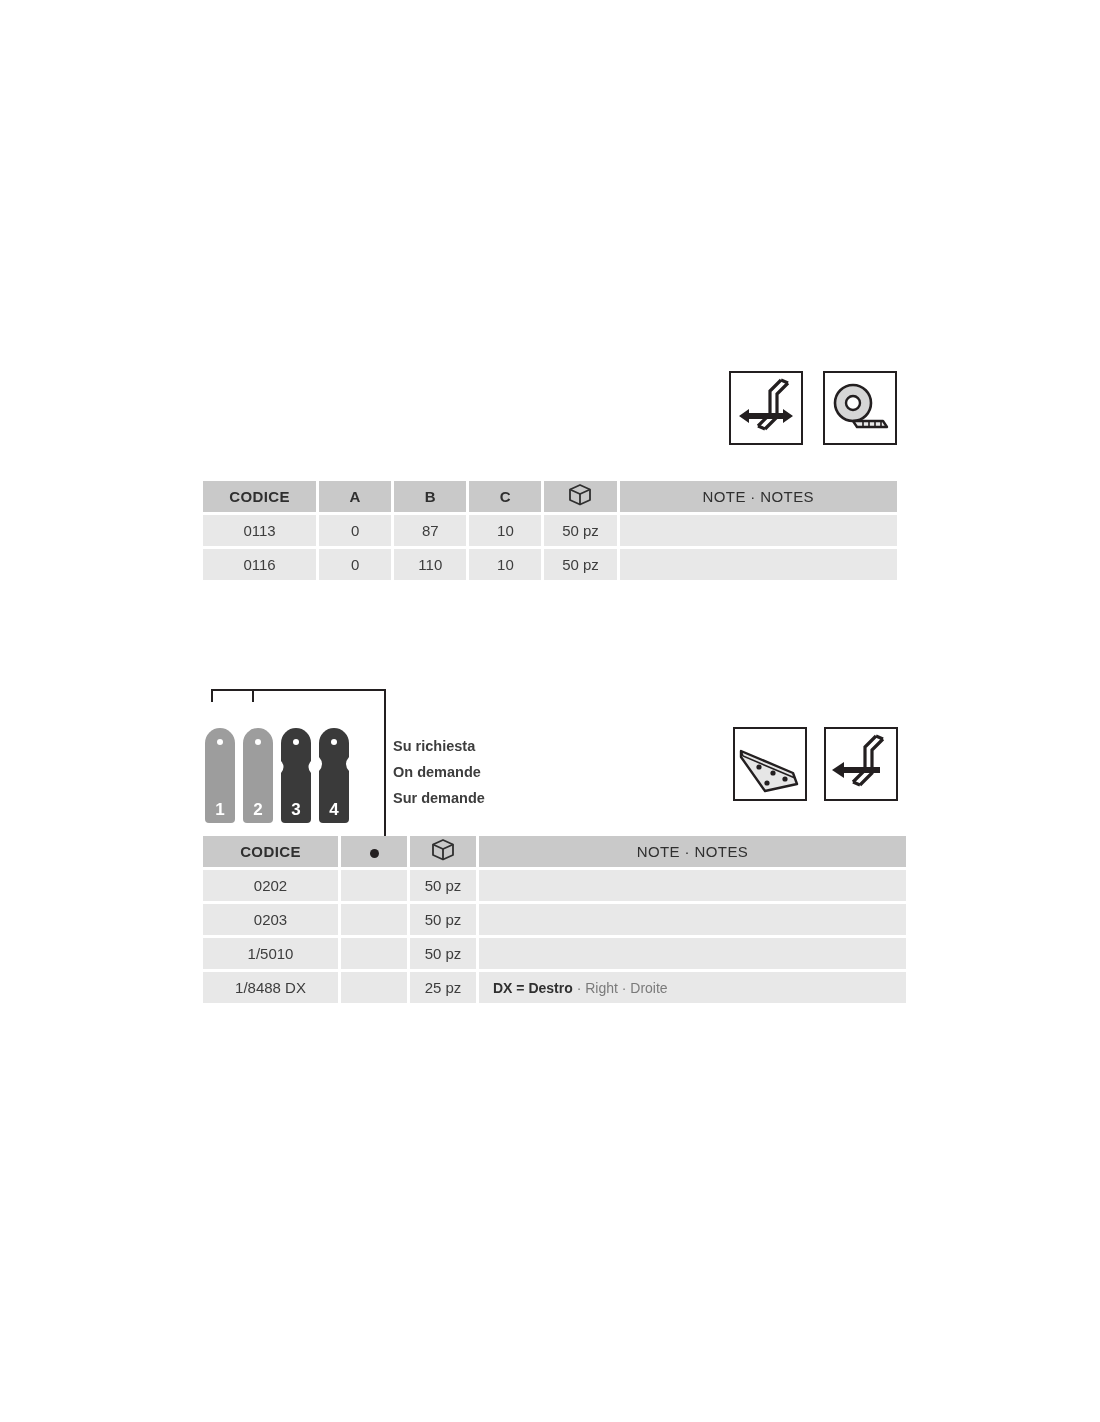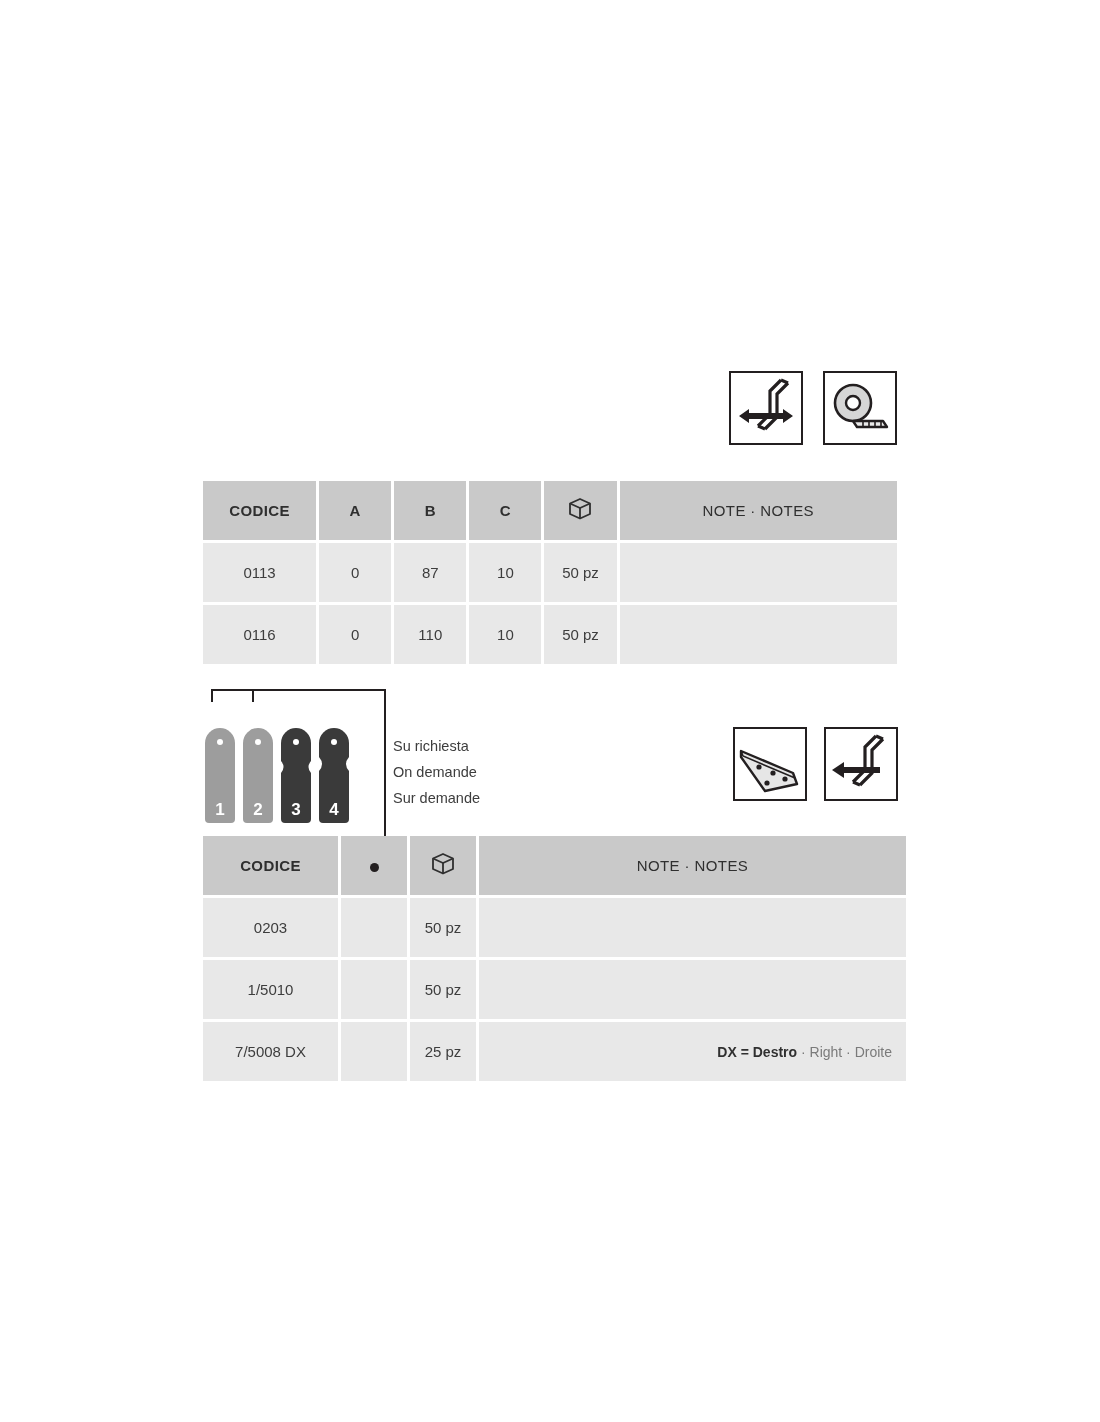--- a/index.html
+++ b/index.html
@@ -35,32 +35,32 @@
     position: absolute;
     table-layout: fixed;
   }
   th, td {
     background: #e8e8e8;
     height: 31px;
     text-align: center;
     vertical-align: middle;
     font-size: 15px;
     color: #3d3d3d;
-    padding: 14px;
+    padding: 0;
     font-weight: normal;
   }
   thead th {
     background: #c9c9c9;
     font-weight: bold;
     font-size: 15px;
     letter-spacing: 0.4px;
     color: #2f2f2f;
   }
   .notes-cell {
-    text-align: right;
+    text-align: left;
     padding-left: 14px;
     font-size: 14px;
     color: #4a4a4a;
   }
   .notes-cell .strong { font-weight: bold; color: #303030; }
   .notes-cell .light { color: #7a7a7a; }
   .notes-head { font-weight: normal; }
 
   
   .pkg-ico { display: inline-block; vertical-align: middle; }
@@ -106,20 +106,21 @@
     font-family: "Liberation Sans", sans-serif;
   }
 
   .request-text {
     position: absolute;
     left: 393px;
     top: 733px;
     font-size: 14.5px;
     line-height: 26px;
     color: #3d3d3d;
+    font-weight: bold;
   }
 
   
   #connector { position: absolute; left: 195px; top: 682px; }
 </style>
 </head>
 <body>
 
 <div class="icon-box" style="left:729px; top:371px;">
   <svg width="70" height="70" viewBox="0 0 70 70">
@@ -286,37 +287,45 @@
               <path d="M13 11 L13 21.5"></path>
             </g>
           </svg>
         </span>
       </th>
       <th class="notes-head">NOTE · NOTES</th>
     </tr>
   </thead>
   <tbody>
     <tr>
-      <td>0203</td>
+      <td>0202</td>
       <td></td>
       <td>50 pz</td>
       <td class="notes-cell">
         <span class="strong"></span><span class="light"></span>
       </td>
     </tr>
     <tr>
-      <td>1/5010</td>
+      <td>0203</td>
       <td></td>
       <td>50 pz</td>
       <td class="notes-cell">
         <span class="strong"></span><span class="light"></span>
       </td>
     </tr>
     <tr>
-      <td>7/5008 DX</td>
+      <td>1/5010</td>
+      <td></td>
+      <td>50 pz</td>
+      <td class="notes-cell">
+        <span class="strong"></span><span class="light"></span>
+      </td>
+    </tr>
+    <tr>
+      <td>1/8488 DX</td>
       <td></td>
       <td>25 pz</td>
       <td class="notes-cell">
         <span class="strong">DX = Destro</span><span class="light"> · Right · Droite</span>
       </td>
     </tr>
   </tbody>
 </table>
 
 </body></html>

